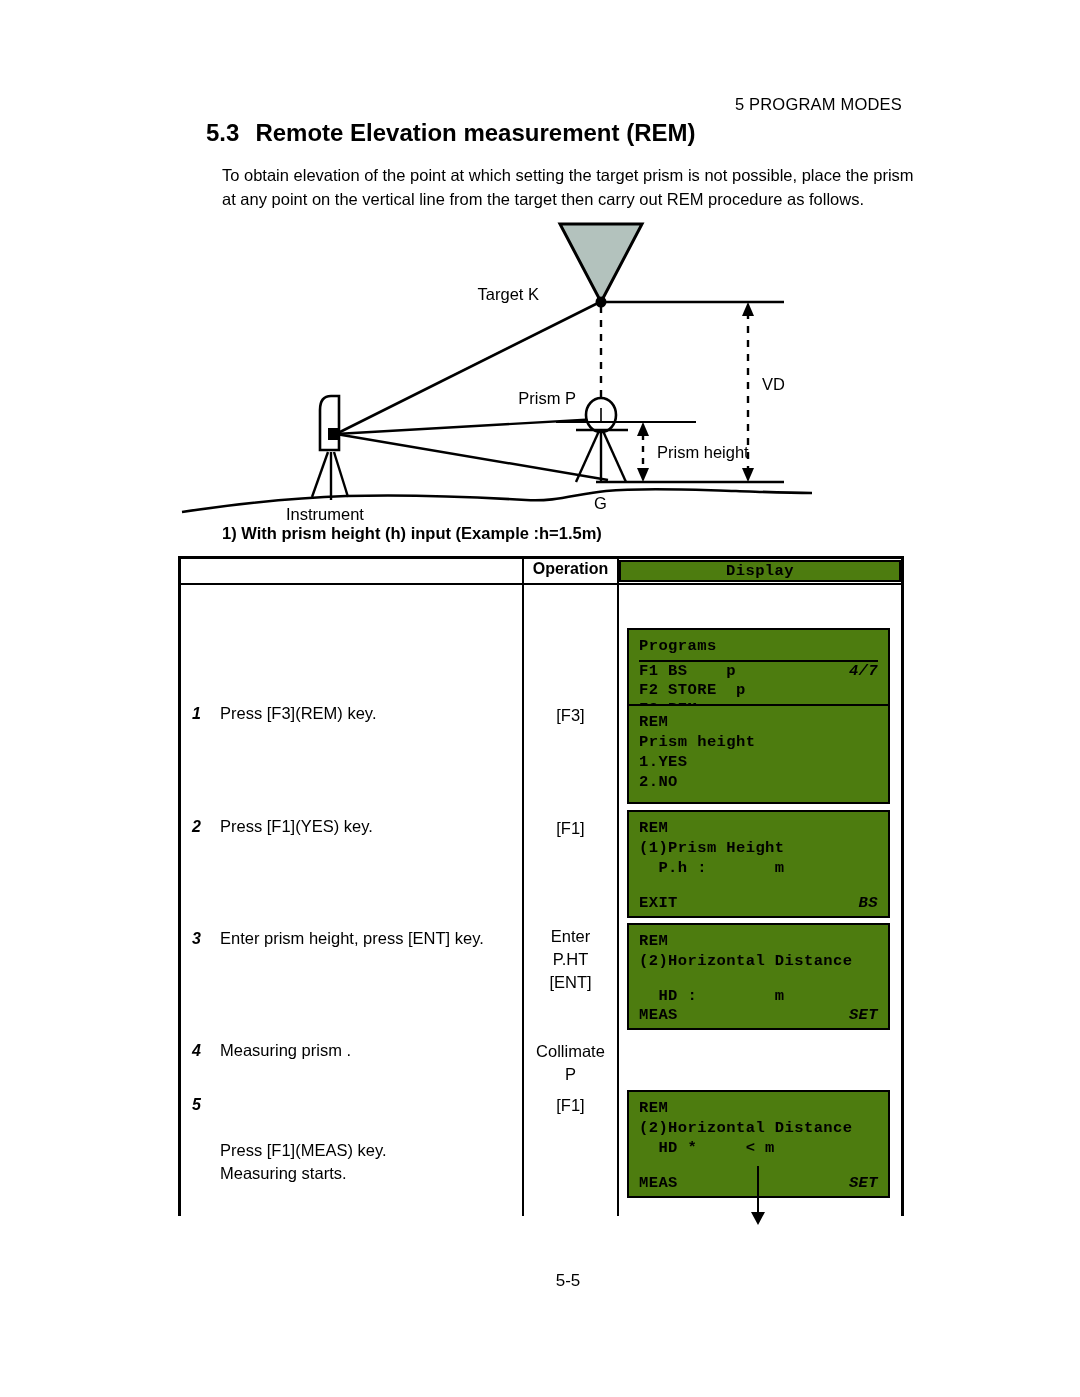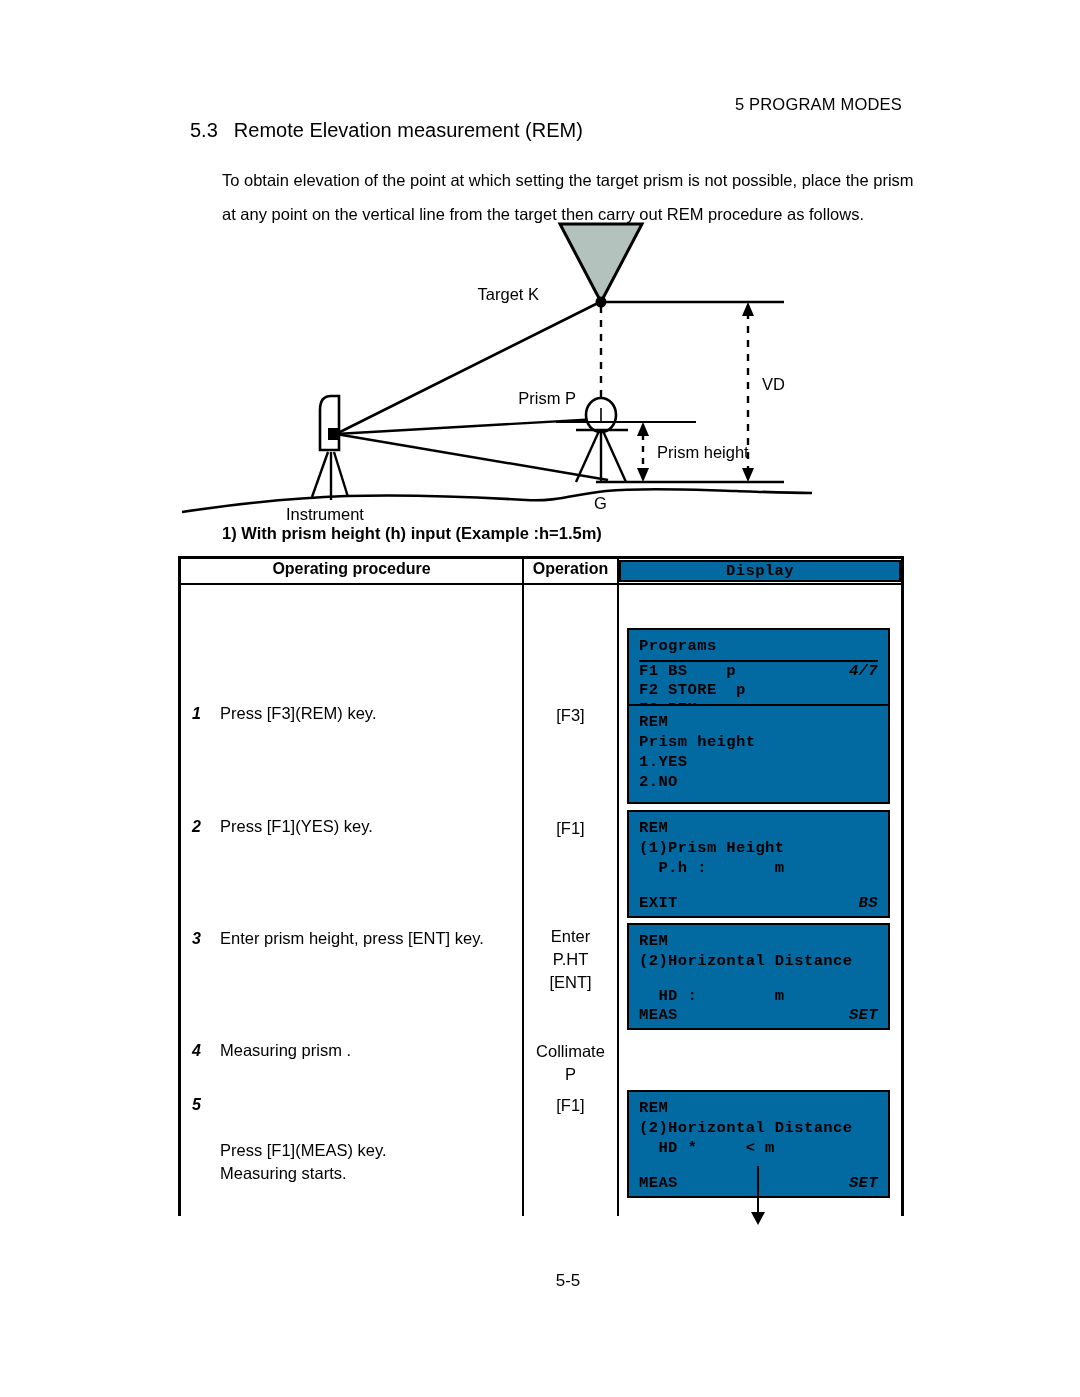--- a/index.html
+++ b/index.html
@@ -26,35 +26,35 @@
     right: 178px;
     font-size: 16.5px;
     letter-spacing: 0.2px;
     white-space: nowrap;
   }
 
   
   .section-heading {
     position: absolute;
     top: 119px;
-    left: 190px;
-    font-size: 20px;
-    font-weight: normal;
+    left: 206px;
+    font-size: 24px;
+    font-weight: bold;
     white-space: nowrap;
   }
   .section-heading .num { margin-right: 16px; }
 
   
   .intro {
     position: absolute;
     top: 163px;
     left: 222px;
     width: 692px;
     font-size: 16.5px;
-    line-height: 34px;
+    line-height: 24px;
   }
 
   
   #figure {
     position: absolute;
     top: 212px;
     left: 176px;
     width: 740px;
     height: 315px;
   }
@@ -143,21 +143,21 @@
     width: 93px;
     font-size: 16.5px;
     line-height: 23px;
     text-align: center;
   }
 
   
   .disp {
     position: absolute;
     border: 2.5px solid #000000;
-    background: #0369a1;
+    background: #4d7c0f;
     box-sizing: border-box;
     font-family: "Liberation Mono", monospace;
     font-weight: bold;
     font-size: 15.5px;
     letter-spacing: 0.4px;
   }
   .disp .row {
     position: absolute;
     left: 10px;
     right: 10px;
@@ -276,21 +276,20 @@
   <div class="subtitle">1) With prism height (h) input (Example :h=1.5m)</div>
 
   <div id="ptable">
     <div class="tbl-border-top"></div>
     <div class="tbl-border-left"></div>
     <div class="tbl-border-right"></div>
     <div class="tbl-head-rule"></div>
     <div class="tbl-vrule c1"></div>
     <div class="tbl-vrule c2"></div>
 
-    <div class="th proc">Operating procedure</div>
     <div class="th oper">Operation</div>
     <div class="th disp">Display</div>
 
     <div class="step" style="top:146px;">
       <span class="sn">1</span>
       <span class="stext">Press [F3](REM) key.</span>
     </div>
     <div class="step" style="top:259px;">
       <span class="sn">2</span>
       <span class="stext">Press [F1](YES) key.</span>

